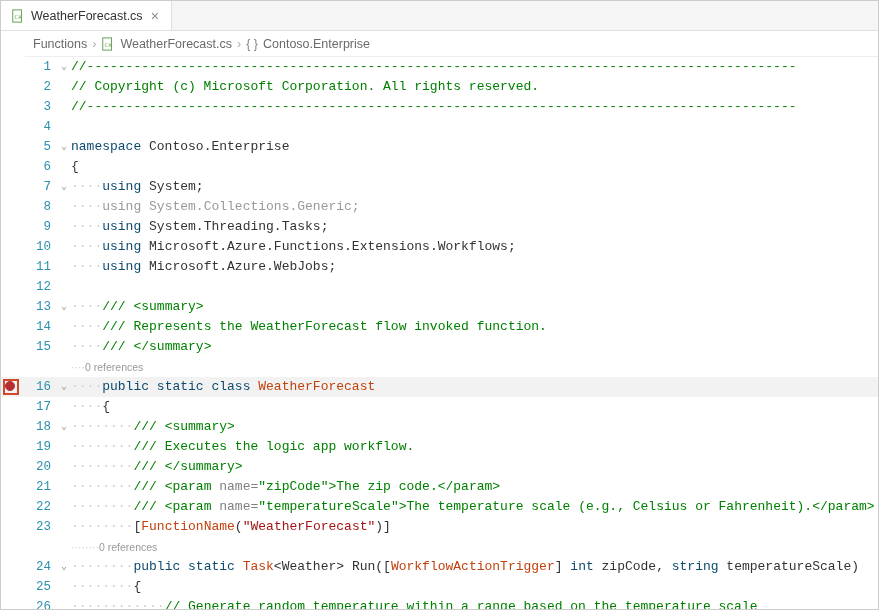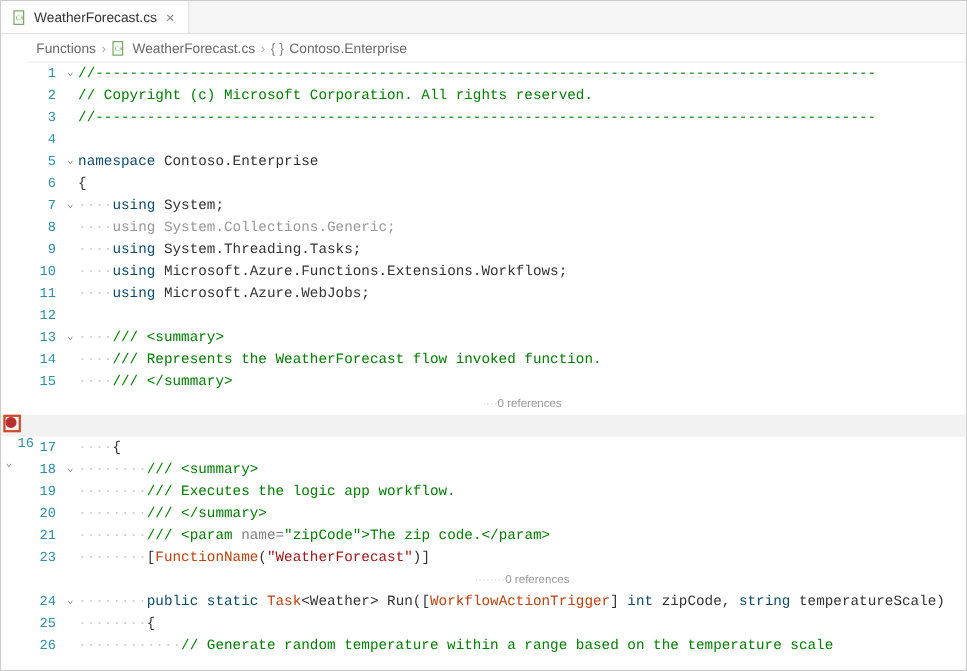--- a/index.html
+++ b/index.html
@@ -50,21 +50,21 @@
     display: flex;
     flex-direction: column;
     font-family: Consolas, "Courier New", monospace;
     font-size: 13px;
     line-height: 20px;
   }
   .row {
     display: flex;
     height: 20px;
   }
-  .row.highlight { background: #f2f2f2; flex-direction: column; }
+  .row.highlight { background: #f2f2f2; }
   .bp-gutter {
     width: 20px;
     display: flex;
     justify-content: center;
     align-items: center;
   }
   .bp {
     width: 10px; height: 10px; border-radius: 50%;
     background: #b52e31;
     border: 1px solid #b52e31;
@@ -90,21 +90,21 @@
   .code {
     white-space: pre;
     flex: 1;
     overflow: hidden;
   }
   .codelens {
     font-family: "Segoe UI", sans-serif;
     font-size: 10.5px;
     color: #999;
   }
-  .codelens .code { padding-left: 0; text-align: center; }
+  .codelens .code { padding-left: 0; }
   
   .kw { color: #0c4a6e; }
   .str { color: #a31515; }
   .com { color: #008000; }
   .type { color: #c2410c; }
   .ws { color: #d0d0d0; }
   .dim { color: #999; margin-top: 32px; }
   .xmlattr { color: #808080; }
   
   .icon-cs {
@@ -278,20 +278,26 @@
       <div class="code"><span class="ws">········</span><span class="com">/// &lt;/summary&gt;</span></div>
     </div>
   <div class="row">
       <div class="bp-gutter"></div>
       <div class="ln">21</div>
       <div class="fold"></div>
       <div class="code"><span class="ws">········</span><span class="com">/// &lt;param </span><span class="xmlattr">name=</span><span class="com">"zipCode"</span><span class="com">&gt;The zip code.&lt;/param&gt;</span></div>
     </div>
   <div class="row">
       <div class="bp-gutter"></div>
+      <div class="ln">22</div>
+      <div class="fold"></div>
+      <div class="code"><span class="ws">········</span><span class="com">/// &lt;param </span><span class="xmlattr">name=</span><span class="com">"temperatureScale"</span><span class="com">&gt;The temperature scale (e.g., Celsius or Fahrenheit).&lt;/param&gt;</span></div>
+    </div>
+  <div class="row">
+      <div class="bp-gutter"></div>
       <div class="ln">23</div>
       <div class="fold"></div>
       <div class="code"><span class="ws">········</span><span>[</span><span class="type">FunctionName</span><span>(</span><span class="str">"WeatherForecast"</span><span>)]</span></div>
     </div>
   <div class="row codelens">
       <div class="bp-gutter"></div>
       <div class="ln"></div>
       <div class="fold"></div>
       <div class="code"><span class="ws">········</span><span>0 references</span></div>
     </div>

